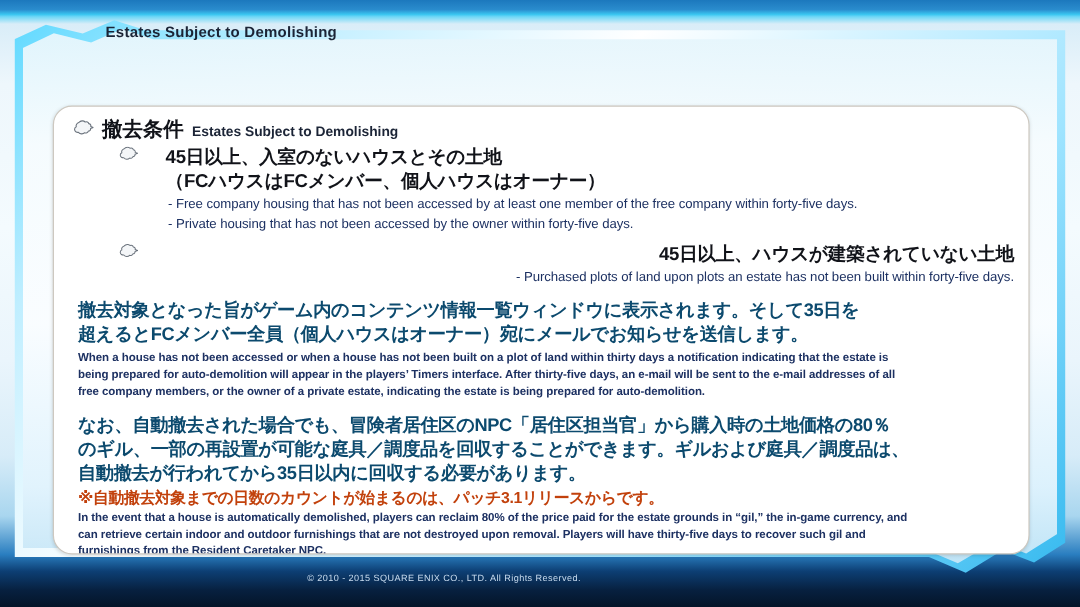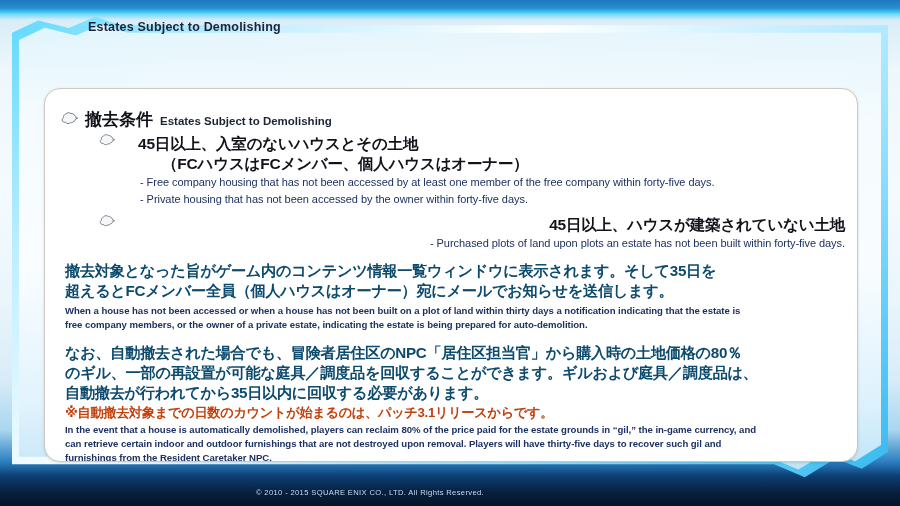--- a/index.html
+++ b/index.html
@@ -60,31 +60,31 @@
   .panel{
     position:absolute;left:44px;top:88px;width:812px;height:372px;
     background:#ffffff;
     border:1px solid #cdc8c0;
     border-radius:16px;
     box-shadow:0 1px 3px rgba(0,0,0,.12);
     overflow:hidden;
   }
   .panel-pad{padding:7px 12px 0 14px;}
 
-  .sec-head{display:flex;align-items:baseline;gap:7px;margin:12px 0 2px 2px;}
+  .sec-head{display:flex;align-items:baseline;gap:7px;margin:0 0 2px 2px;}
   .sec-head-jp{font-size:17px;font-weight:bold;color:#111319;}
   .sec-head-en{font-size:11.5px;font-weight:bold;color:#1b2436;}
 
   .bullet{display:flex;align-items:flex-start;gap:23px;margin-left:40px;margin-top:3px;}
   .bullet-body{flex:1;}
   .bullet-jp{
     font-size:15.5px;font-weight:bold;color:#111319;line-height:1.30;
     letter-spacing:-.2px;
   }
-  .bullet-jp .l2{display:block;margin-left:24px;}
+  .bullet-jp .l2{display:block;}
   .sub-en{
     font-size:11px;font-weight:normal;color:#1d3162;line-height:1.45;
     margin-left:2px;margin-top:1px;letter-spacing:-.05px;
   }
 
   .para{margin:9px 4px 0 6px;}
   .para-jp{
     font-size:15.2px;font-weight:bold;color:#0c4a6e;line-height:1.33;
     letter-spacing:-.3px;
   }
@@ -94,21 +94,21 @@
     margin-top:2px;letter-spacing:-.05px;
   }
   .para-en .ln{display:block;}
   .note-jp{
     font-size:13.2px;font-weight:bold;color:#c2410c;line-height:1.3;
     letter-spacing:-.3px;margin-top:1px;
   }
 
   
   .footer{
-    position:absolute;left:0;bottom:9px;width:740px;text-align:center;
+    position:absolute;left:0;bottom:20px;width:740px;text-align:center;
     font-size:7.6px;color:#c9dcef;letter-spacing:.35px;
     font-family:"Liberation Sans","DejaVu Sans",sans-serif;
   }
 </style>
 </head>
 <body>
 
 <div class="slide">
 
   <div class="frame"></div>
@@ -161,20 +161,21 @@
         </div>
       </div>
 
       <div class="para">
         <div class="para-jp">
           <span class="ln">撤去対象となった旨がゲーム内のコンテンツ情報一覧ウィンドウに表示されます。そして35日を</span>
           <span class="ln">超えるとFCメンバー全員（個人ハウスはオーナー）宛にメールでお知らせを送信します。</span>
         </div>
         <div class="para-en">
           <span class="ln">When a house has not been accessed or when a house has not been built on a plot of land within thirty days a notification indicating that the estate is</span>
+          <span class="ln">being prepared for auto-demolition will appear in the players’ Timers interface. After thirty-five days, an e-mail will be sent to the e-mail addresses of all</span>
           <span class="ln">free company members, or the owner of a private estate, indicating the estate is being prepared for auto-demolition.</span>
         </div>
       </div>
 
       <div class="para" style="margin-top:11px;">
         <div class="para-jp">
           <span class="ln">なお、自動撤去された場合でも、冒険者居住区のNPC「居住区担当官」から購入時の土地価格の80％</span>
           <span class="ln">のギル、一部の再設置が可能な庭具／調度品を回収することができます。ギルおよび庭具／調度品は、</span>
           <span class="ln">自動撤去が行われてから35日以内に回収する必要があります。</span>
         </div>

